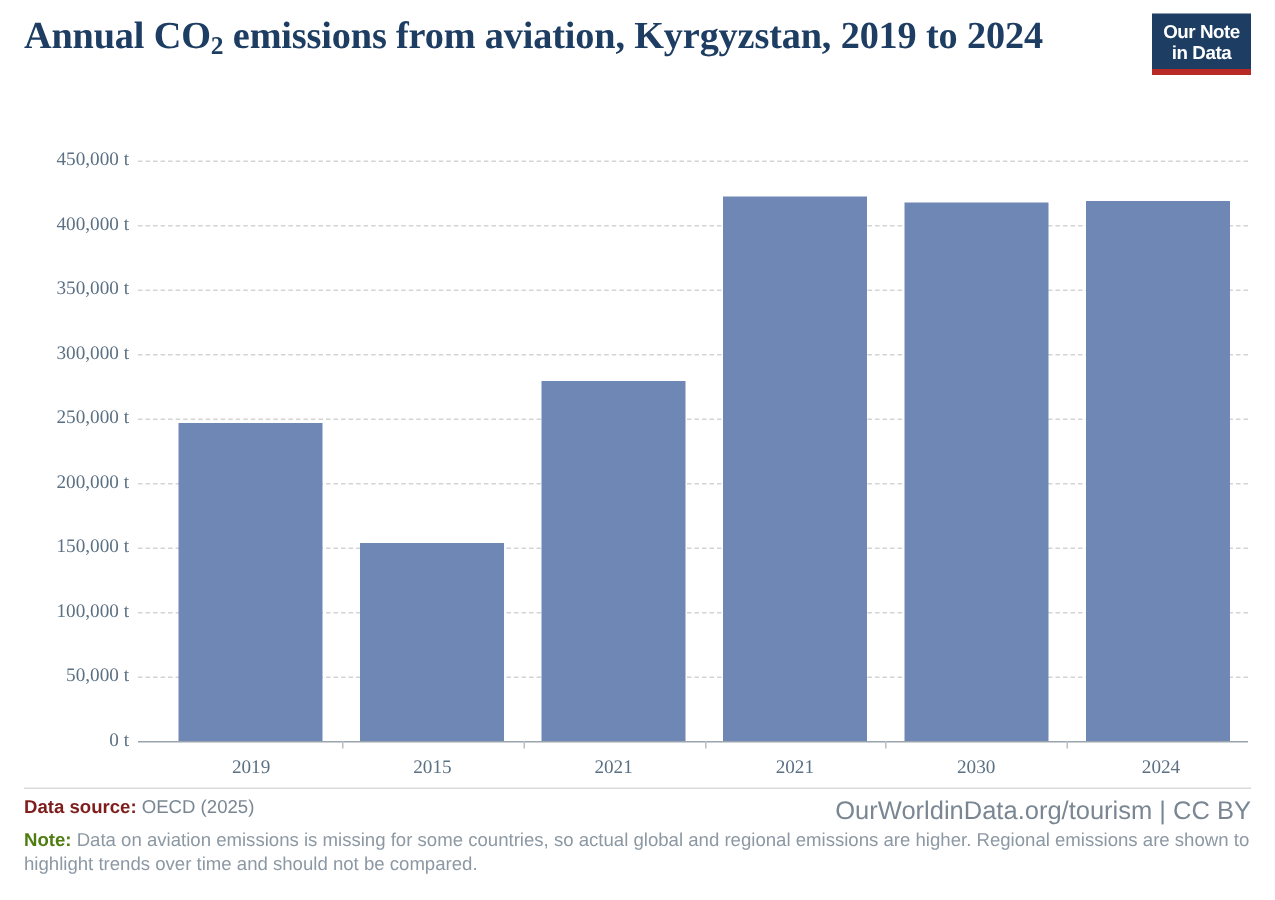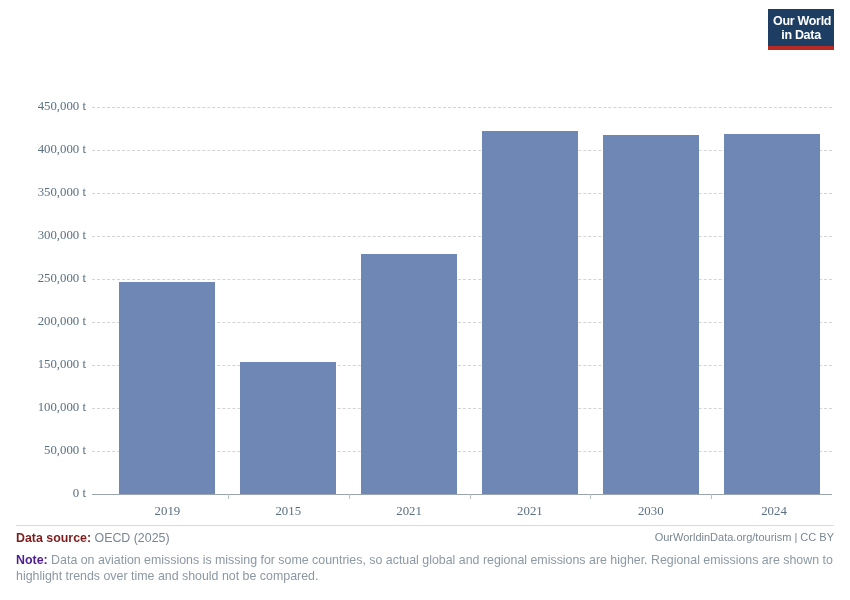--- a/index.html
+++ b/index.html
@@ -155,48 +155,49 @@
     color: #7a8793;
   }
   .footer-left b {
     color: #7f1d1d;
     font-weight: bold;
   }
   .footer-right {
     position: absolute;
     right: 16px;
     top: 531px;
-    font-size: 11px;
+    font-size: 17px;
     color: #7a8793;
     text-align: right;
   }
   .footer-note {
     position: absolute;
     left: 16px;
     top: 552px;
     width: 818px;
     font-size: 12.4px;
     line-height: 16px;
     color: #8c98a3;
   }
   .footer-note b {
-    color: #4c1d95;
+    color: #4d7c0f;
     font-weight: bold;
   }
 </style>
 </head>
 <body>
 
 <div class="chart-root">
 
   <div class="header">
+    <div class="title"><span>Annual CO</span><sub>2</sub><span> emissions from aviation, Kyrgyzstan, 2019 to 2024</span></div>
   </div>
 
   <div class="owid-logo">
-    <div class="logo-line">Our World</div>
+    <div class="logo-line">Our Note</div>
     <div class="logo-line">in Data</div>
     <div class="logo-rule"></div>
   </div>
 
   <div class="plot" id="plot">
       <div class="axis-label" style="top: 487px;">0 t</div>
       <div class="gridline" style="top: 451px;"></div>
       <div class="axis-label" style="top: 444px;">50,000 t</div>
       <div class="gridline" style="top: 408px;"></div>
       <div class="axis-label" style="top: 401px;">100,000 t</div>

